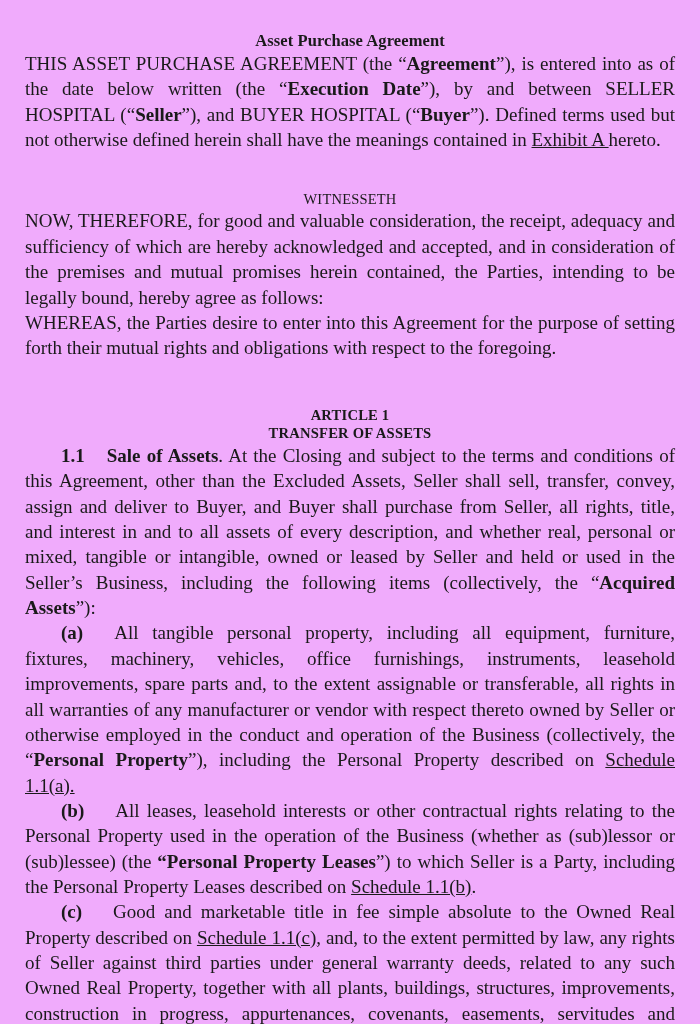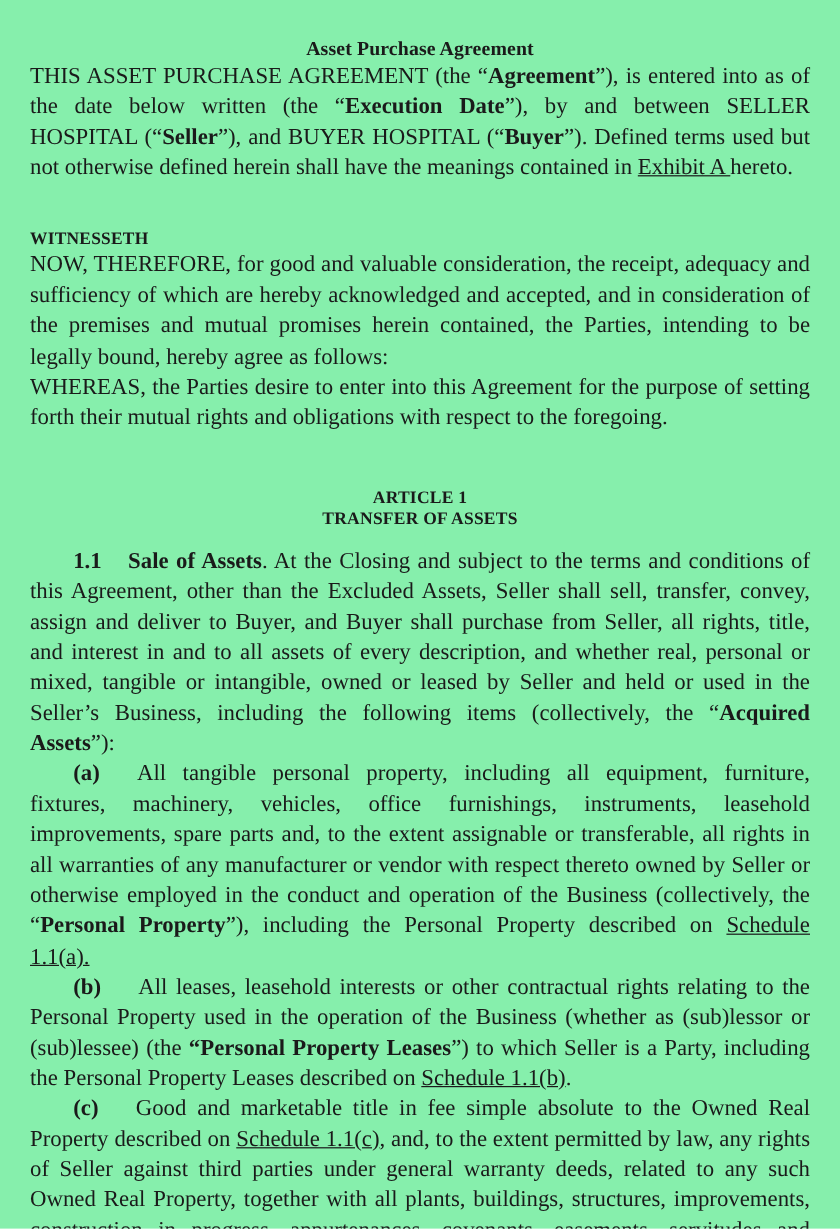--- a/index.html
+++ b/index.html
@@ -13,42 +13,42 @@
     font-family: "Liberation Serif", "DejaVu Serif", serif;
     color: #1a1a1a;
     overflow: hidden;
   }
   .page {
     position: relative;
     width: 700px;
     height: 1024px;
     box-sizing: border-box;
     padding: 0 25px;
-    background: #86efac;
+    background: #f0abfc;
   }
   .doc-title {
     text-align: center;
     font-weight: bold;
     font-size: 16.5px;
     letter-spacing: 0.1px;
     margin: 0;
     padding-top: 31px;
   }
   .section-heading {
-    text-align: left;
-    font-weight: bold;
+    text-align: center;
+    font-weight: normal;
     font-size: 14.5px;
     margin: 0;
     letter-spacing: 0.2px;
   }
   .article-heading {
     text-align: center;
     font-weight: bold;
     font-size: 14.6px;
-    margin: 12px;
+    margin: 0;
     line-height: 1.28;
     letter-spacing: 0.2px;
   }
   p.body-text {
     text-align: justify;
     font-size: 19px;
     line-height: 1.335;
     margin: 0;
     hyphens: none;
   }

